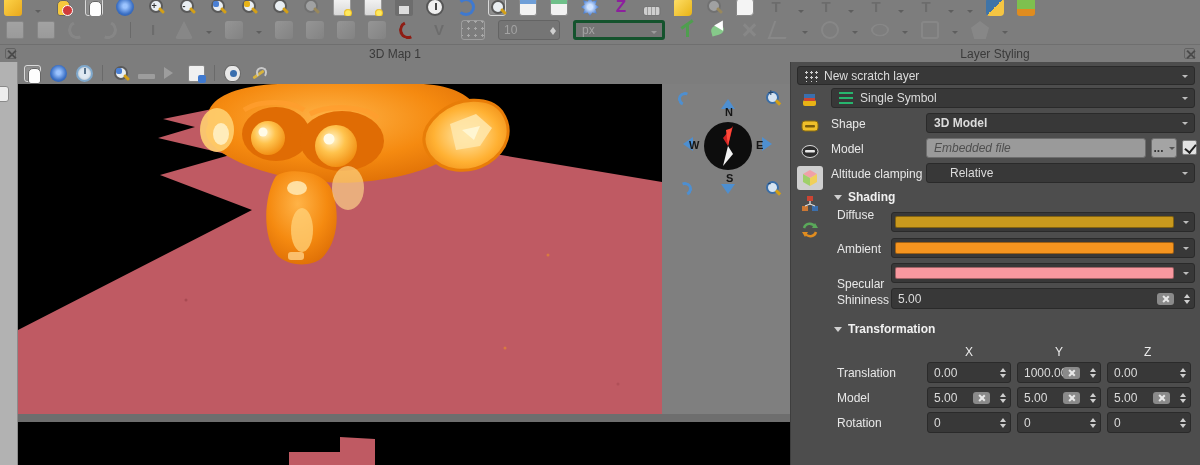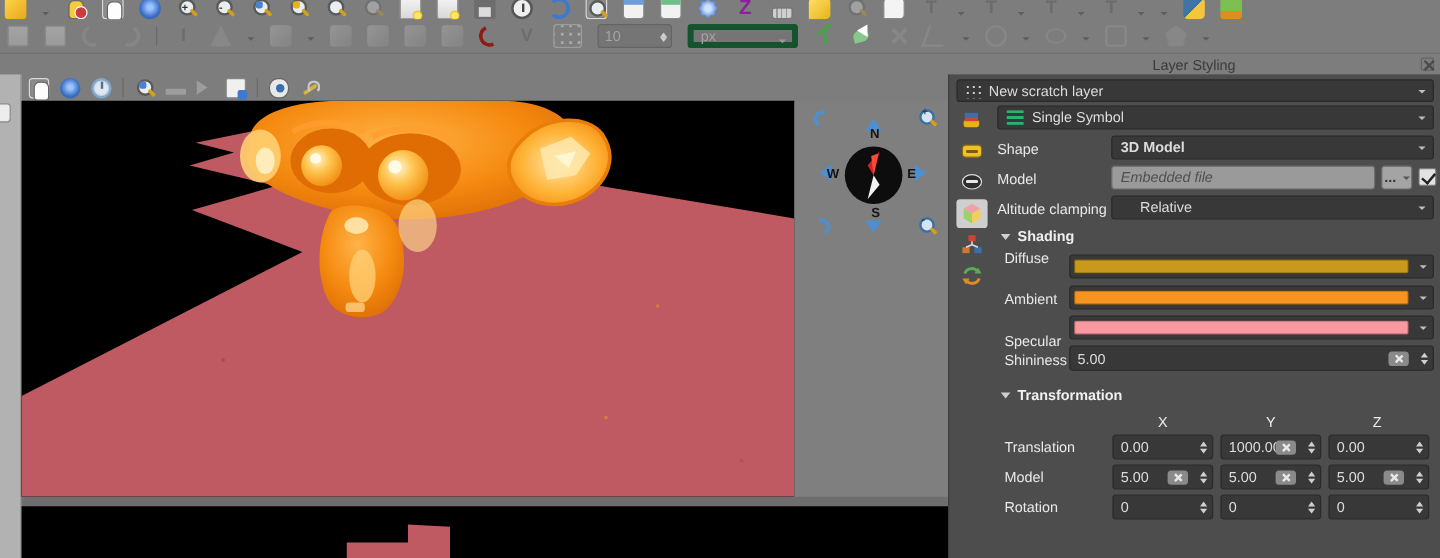--- a/index.html
+++ b/index.html
@@ -45,21 +45,21 @@
      background:#cf3b3b; border:1.5px solid #fff; }
   .pressed { border:1px solid #d9d9d9; border-radius:3px; background:rgba(255,255,255,.14);
      box-shadow:inset 0 0 2px rgba(0,0,0,.25); }
   .undo-arrow { border:3px solid #9b9b9b; border-radius:50%; border-right-color:transparent; border-top-color:transparent; transform:rotate(20deg); }
   .undo-red { border-color:#8e1d14; border-right-color:transparent; border-top-color:transparent; opacity:1; }
   .toggle-dots { width:24px; height:20px; border:1px solid #9d9d9d; border-radius:3px;
      background-image:radial-gradient(#a9a9a9 1.2px,transparent 1.3px); background-size:7px 7px; background-position:3px 4px; }
   .mini-spin { display:flex; align-items:center; width:62px; height:20px; border:1px solid #646464; border-radius:3px;
      background:#757575; color:#a3a3a3; padding-left:5px; position:relative; }
   .mini-spin .arrows { position:absolute; right:3px; top:3px; }
-  .mini-dd { display:flex; align-items:center; width:92px; height:20px; border:5px solid #14532d; border-radius:3px;
+  .mini-dd { display:flex; align-items:center; width:92px; height:20px; border:3px solid #14532d; border-radius:3px;
      background:#757575; color:#a3a3a3; padding-left:6px; position:relative; }
   .mini-dd::after { content:""; position:absolute; right:5px; top:8px; border:3.5px solid transparent; border-top-color:#9b9b9b; }
   .ygreen { background:none; }
   .ygreen::before { content:""; position:absolute; left:8px; top:2px; width:3px; height:14px; background:#4f9e4f; transform:rotate(0deg); }
   .ygreen::after { content:""; position:absolute; left:2px; top:2px; width:14px; height:3px; background:#4f9e4f; transform:rotate(-35deg); }
   .pointer-green { background:none; }
   .pointer-green::before { content:""; position:absolute; left:2px; top:4px; width:13px; height:10px; background:#86c98a; border-radius:50% 50% 50% 0; transform:rotate(-15deg); }
   .pointer-green::after { content:""; position:absolute; left:8px; top:1px; width:0; height:0; border:5px solid transparent; border-top:9px solid #fff; transform:rotate(-30deg); }
   .xgray { background:none; }
   .xgray::before,.xgray::after { content:""; position:absolute; left:8px; top:1px; width:3px; height:16px; background:#9d9d9d; }
@@ -260,20 +260,25 @@
         <span class="caret"></span>
       <span class="ti shape-ic circ dis" style="transform:scaleY(.7);"></span>
         <span class="caret"></span>
       <span class="ti shape-ic dis"></span>
         <span class="caret"></span>
       <span class="ti shape-ic penta dis"></span>
         <span class="caret"></span>
     </div>
   </div>
 
+  <div id="map3d-titlebar" class="abs dock-title">
+    <span class="closebox boxed" style="margin-left:5px;"></span>
+    <span class="t">3D Map 1</span>
+    <span style="width:16px;"></span>
+  </div>
   <div id="styling-titlebar" class="abs dock-title">
     <span style="width:16px;"></span>
     <span class="t">Layer Styling</span>
     <span class="closebox boxed" style="margin-right:5px;"></span>
   </div>
 
   <div id="map3d-toolbar" class="abs">
     <span class="ti hand pressed"></span>
     <span class="ti blu"></span>
     <span class="ti orbit pressed"></span>

